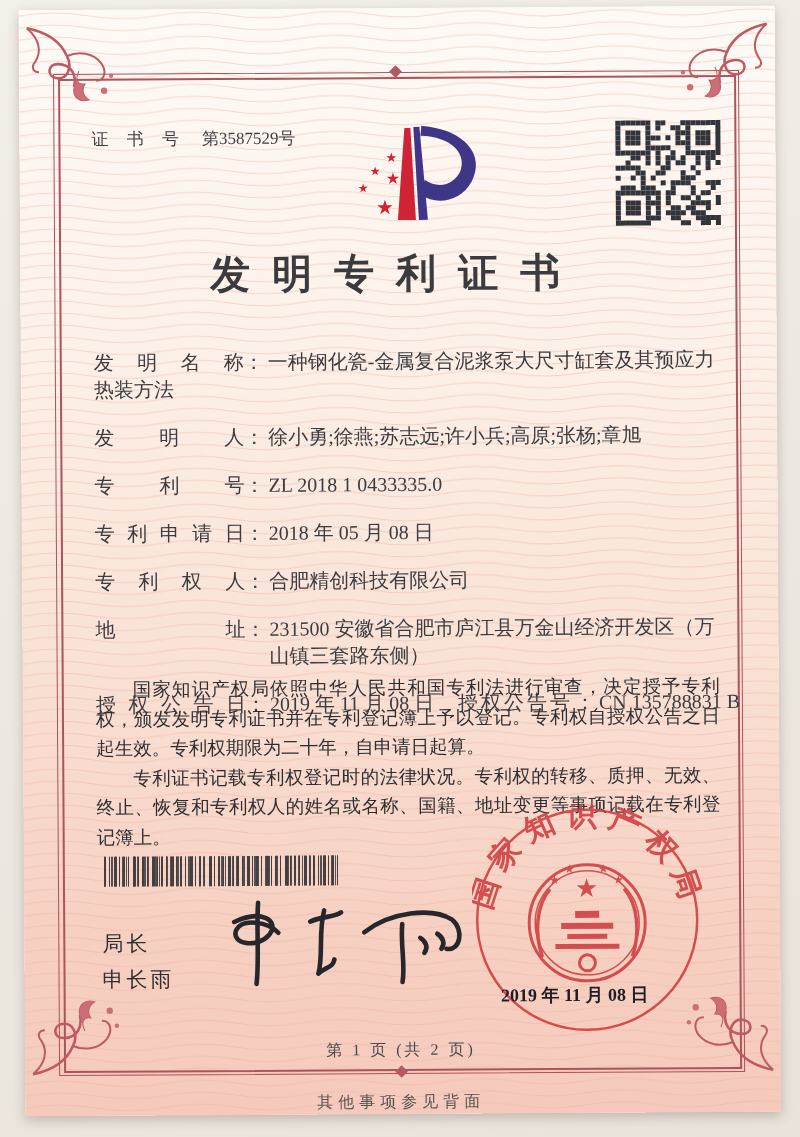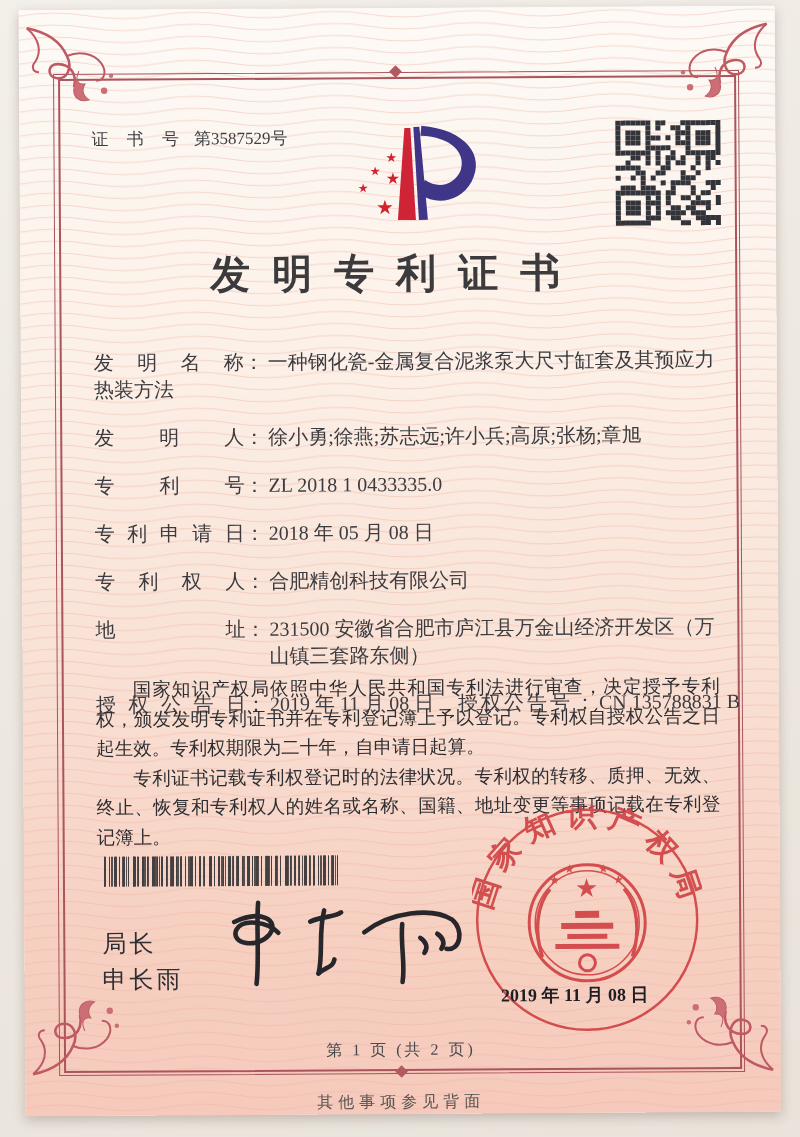--- a/index.html
+++ b/index.html
@@ -8,21 +8,21 @@
   .photo-bg{position:absolute;inset:0;background:linear-gradient(160deg,#f3efe9 0%,#ece7e0 55%,#e9e3db 100%);}
   .sheet{position:absolute;left:22px;top:8px;width:756px;height:1106px;
          background:linear-gradient(180deg,#fdfaf6 0%,#fcf2ea 28%,#f9e2d6 58%,#f6d0c1 84%,#f5cabc 100%);
          transform:rotate(-0.35deg);box-shadow:0 4px 12px rgba(90,60,50,.28);}
   .texture{position:absolute;inset:0;width:100%;height:100%;pointer-events:none;}
   .frame-outer{position:absolute;left:34px;top:64px;width:684px;height:1000px;border:1.5px solid #a9535c;}
   .frame-inner{position:absolute;left:39px;top:69px;width:674px;height:990px;border:2.5px solid #aa545c;}
   .diamond{position:absolute;width:9px;height:9px;background:#b05a62;transform:rotate(45deg);}
   .flourish{position:absolute;width:100px;height:80px;}
   .cert-no{position:absolute;left:72px;top:118px;font-size:17px;color:#3e3e42;}
-  .cert-no .lbl{letter-spacing:7px;margin-right:8px;}
+  .cert-no .lbl{letter-spacing:7px;margin-right:16px;}
   .logo{position:absolute;left:322px;top:110px;}
   .qr{position:absolute;left:596px;top:114px;display:grid;grid-template-columns:repeat(21,5px);grid-auto-rows:5px;}
   .qr i{display:block;}
   .qr i.b{background:#33343a;}
   .title{position:absolute;left:34px;top:238px;width:684px;text-align:center;
          font-size:40px;font-weight:bold;color:#3b3b3e;letter-spacing:22px;}
   .fields{position:absolute;left:73px;top:340px;width:625px;font-size:20px;color:#3c3c40;}
   .row{margin-bottom:21px;position:relative;line-height:27px;}
   .jl{display:inline-flex;justify-content:space-between;width:150px;vertical-align:top;}
   .colon{vertical-align:top;}
@@ -31,21 +31,21 @@
   .grant-right{position:absolute;left:362px;top:0;white-space:nowrap;}
   .grant-right .jl{width:auto;letter-spacing:3px;margin-right:2px;}
   .paras{position:absolute;left:73px;top:666px;width:624px;font-size:18.5px;line-height:29.5px;
          color:#2e2e32;text-align:justify;}
   .paras p{margin:0;text-indent:2em;}
   .barcode{position:absolute;left:80px;top:847px;width:237px;height:30px;
     background:
       repeating-linear-gradient(90deg,#2c2c30 0 2px,rgba(0,0,0,0) 2px 5px,#2c2c30 5px 6px,rgba(0,0,0,0) 6px 10px,#2c2c30 10px 13px,rgba(0,0,0,0) 13px 15px,#2c2c30 15px 16px,rgba(0,0,0,0) 16px 19px),
       repeating-linear-gradient(90deg,rgba(44,44,48,.9) 0 1px,rgba(0,0,0,0) 1px 7px,rgba(44,44,48,.9) 7px 9px,rgba(0,0,0,0) 9px 11px);
     opacity:.88;}
-  .director{position:absolute;left:78px;top:916px;font-size:24px;line-height:36px;
+  .director{position:absolute;left:78px;top:916px;font-size:21px;line-height:36px;
             color:#2f2f33;letter-spacing:3px;font-family:"Liberation Sans","DejaVu Sans",sans-serif;}
   .signature{position:absolute;left:182px;top:882px;}
   .seal{position:absolute;left:448px;top:798px;opacity:.9;}
   .seal-date{position:absolute;left:430px;top:976px;width:240px;text-align:center;
              font-size:18px;font-weight:bold;color:#1e1e24;}
   .page-info{position:absolute;left:34px;top:1032px;width:684px;text-align:center;
              font-size:16px;color:#4a4a4e;letter-spacing:3px;}
   .footer-note{position:absolute;left:34px;top:1084px;width:684px;text-align:center;
                font-size:16px;color:#5a5450;letter-spacing:5px;}
 </style>

